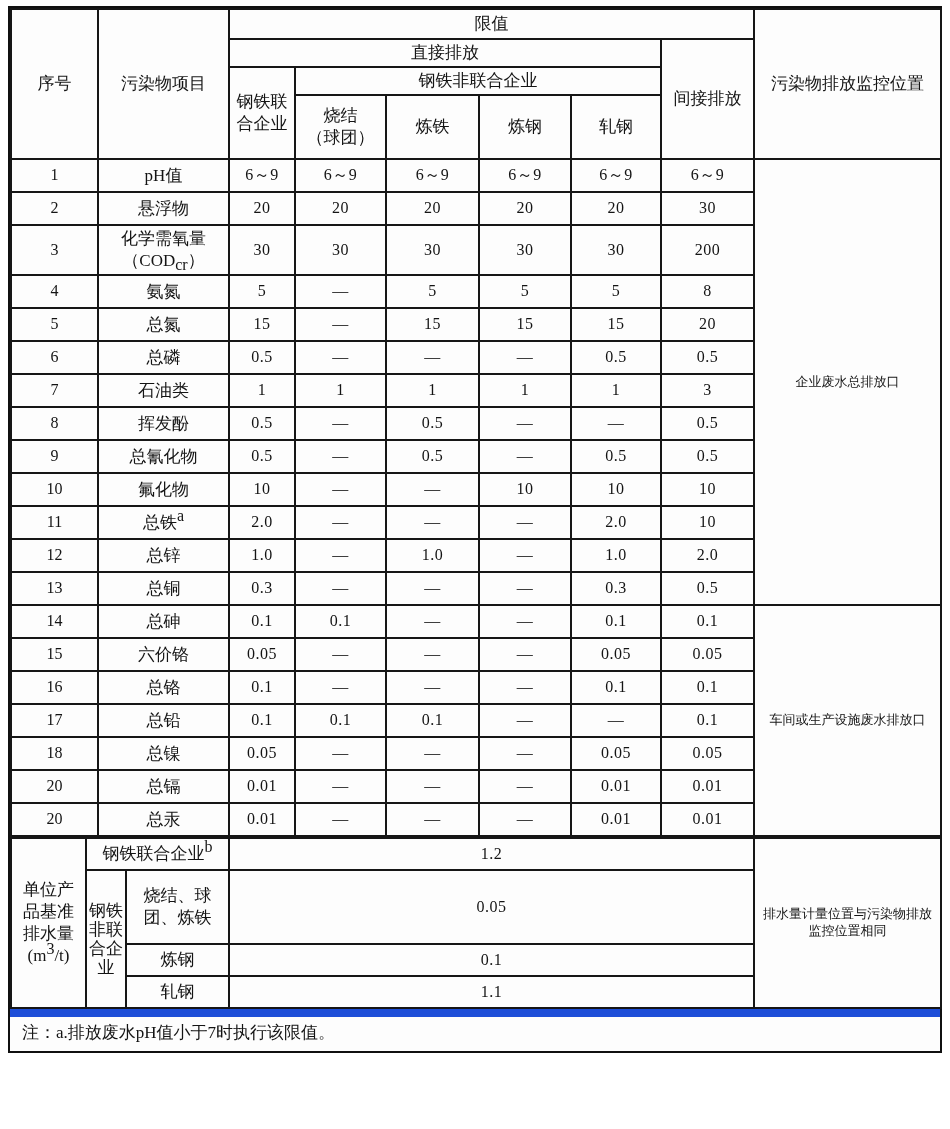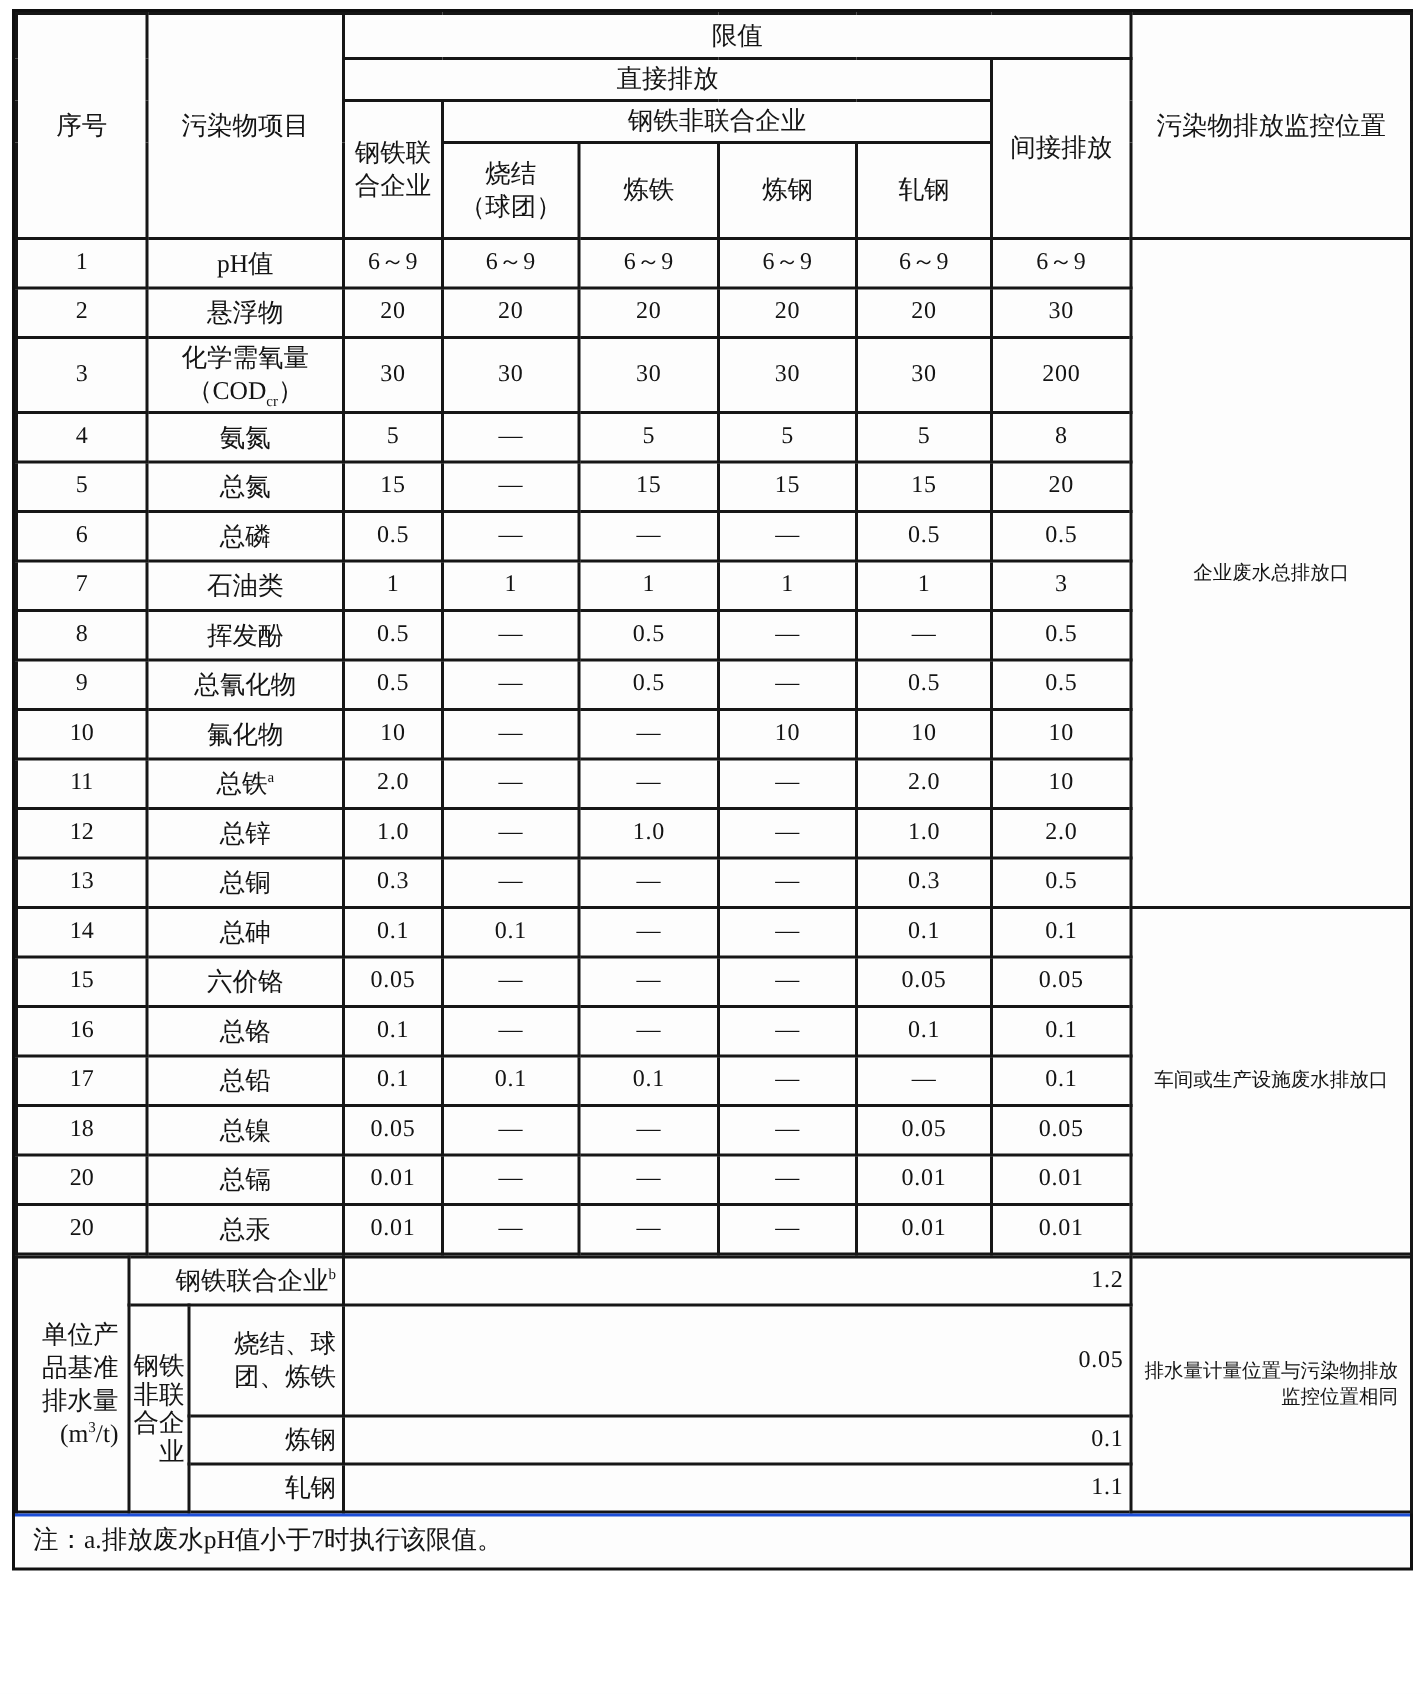--- a/index.html
+++ b/index.html
@@ -32,32 +32,32 @@
     line-height: 1.3;
     background: transparent;
   }
   thead th { height: 30px; margin-left: 48px; }
   th.h-mid { height: 20px; }
   th.h-sub { height: 64px; }
   td.c-no   { height: 33px; font-size: 16px; }
   td.c-name { font-size: 17px; }
   td.c-val  { font-size: 16px; letter-spacing: 0.5px; }
   td.c-mon  { font-size: 13px; padding: 2px 8px; }
-  sup, sub { font-size: 10px; line-height: 0; }
-  .bottom-table td { height: 32px; text-align: right; }
+  sup, sub { font-size: 16px; line-height: 0; }
+  .bottom-table td { height: 32px; }
   td.c-unit-label { font-size: 17px; padding: 2px 6px; }
   td.c-vert {
     font-size: 17px;
     line-height: 19px;
     padding: 2px 2px;
     word-break: break-all;
   }
   td.c-big { height: 74px; }
   .notes {
-    border-top: 2px solid #1d4ed8;
+    border-top: 8px solid #1d4ed8;
     padding: 5px 26px 6px 12px;
     font-size: 17px;
     line-height: 1.35;
     text-align: left;
   }
   .note-line2 { padding-left: 44px; }
 </style>
 </head>
 <body style="color: rgb(20, 20, 20);">
 

